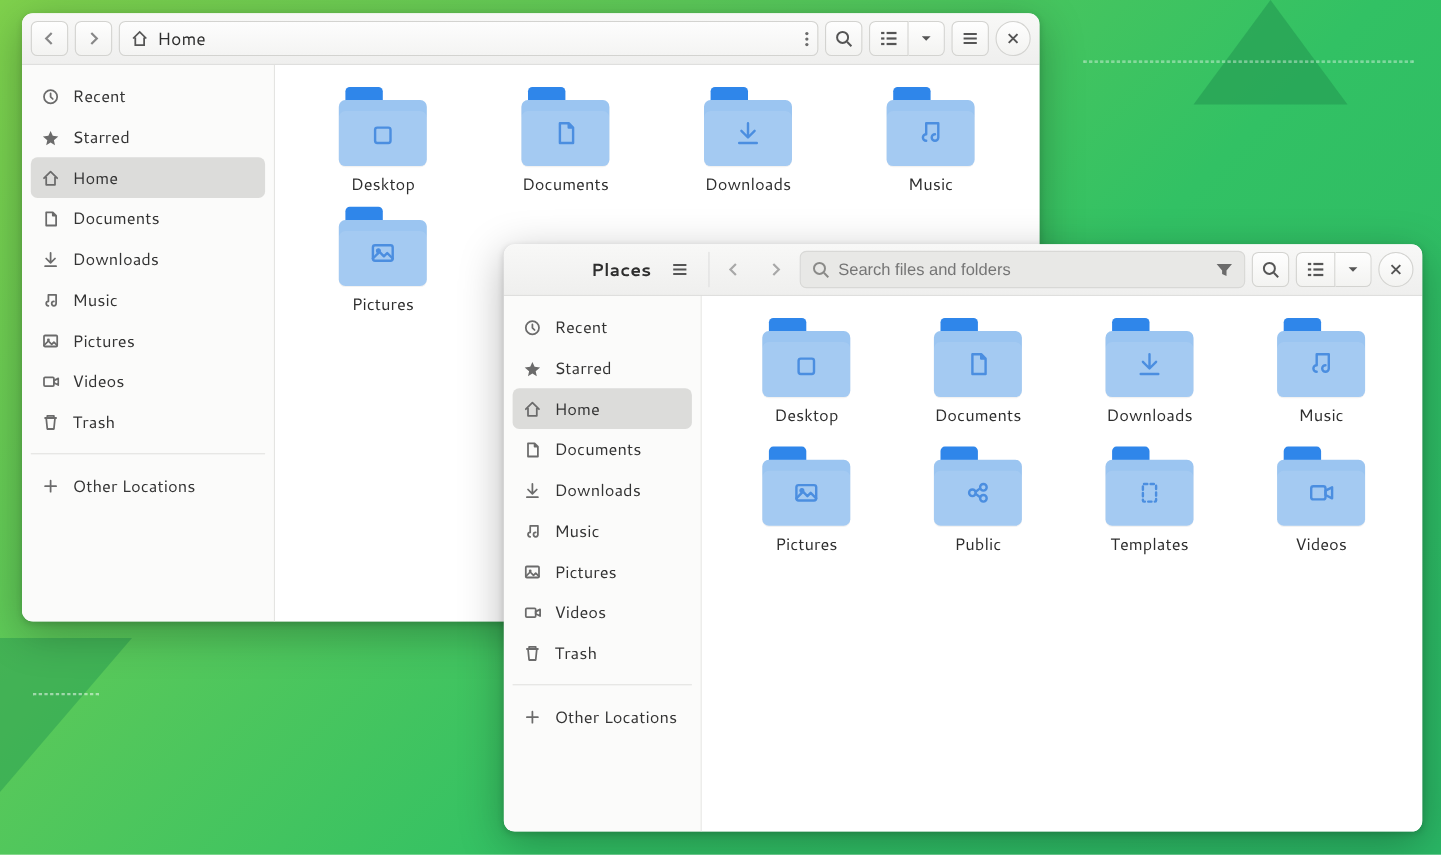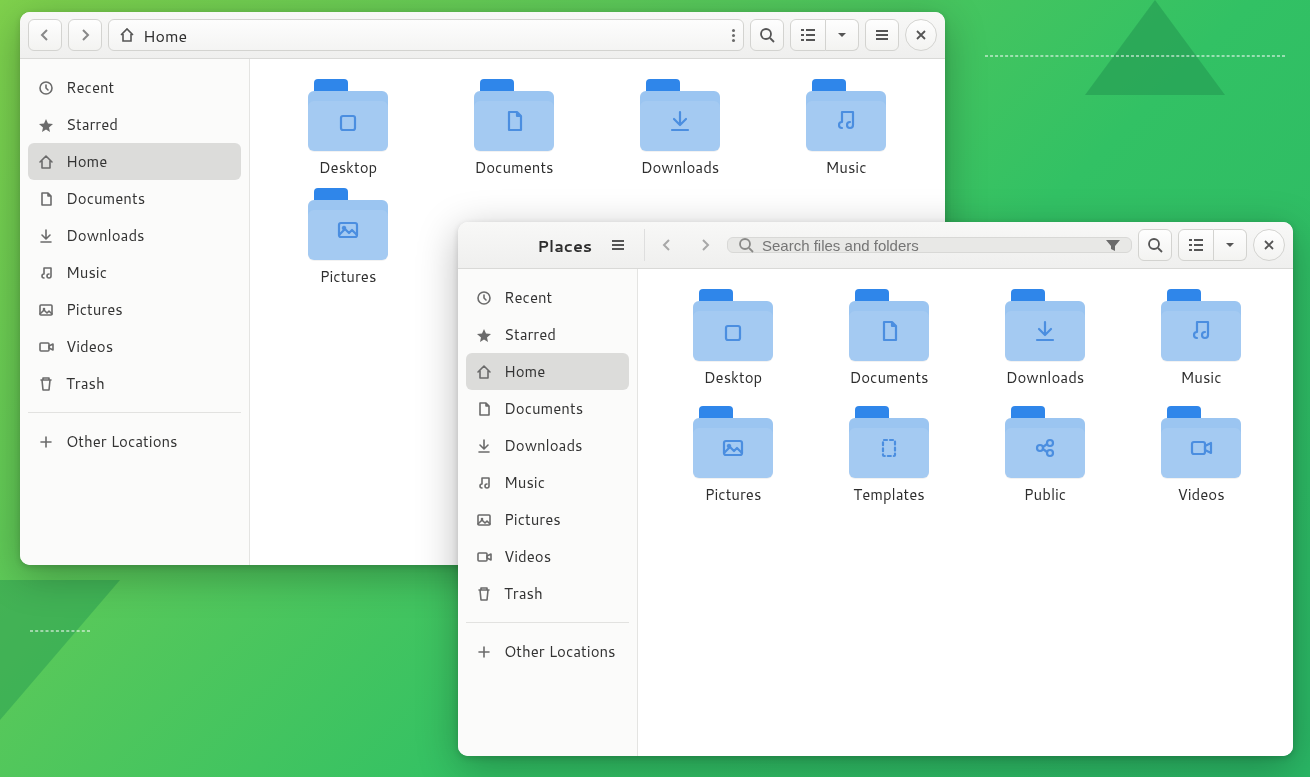--- a/index.html
+++ b/index.html
@@ -90,21 +90,21 @@
   }
   .folder-front {
     position:absolute; top:12px; left:0; width:80px; height:60px;
     background:#a4caf2; border-radius:6px;
     box-shadow: 0 1px 0 rgba(0,0,0,0.05), inset 0 10px 0 rgba(47,134,234,0.08);
     display:flex; align-items:center; justify-content:center;
   }
   .folder-front svg { stroke:#4b8ee0; }
 
   .search-field {
-    flex:1; height:16px;
+    flex:1; height:34px;
     border-radius:6px;
     background:#e8e8e6;
     border:1px solid #d8d8d6;
     display:flex; align-items:center; padding:0 10px; gap:8px;
     color:#7a7a78;
   }
   .search-field input {
     flex:1; border:none; background:transparent; outline:none;
     font-size:15px; color:#555;
   }
@@ -545,45 +545,45 @@
                 </svg>
               </div>
       </div>
       <span>Pictures</span>
           </div>
           <div class="folder-item">
       <div class="folder-icon">
         <div class="folder-back"></div>
         <div class="folder-front">
                 <svg width="30" height="30" viewBox="0 0 30 30">
-                  <rect x="9" y="7" width="12" height="16" rx="1" stroke-dasharray="3 3" stroke="#4b8ee0" stroke-width="2.2" fill="none" stroke-linecap="round" stroke-linejoin="round"></rect>
-                </svg>
-              </div>
-      </div>
-      <span>Templates</span>
-          </div>
-          <div class="folder-item">
-      <div class="folder-icon">
-        <div class="folder-back"></div>
-        <div class="folder-front">
-                <svg width="30" height="30" viewBox="0 0 30 30">
                   <circle cx="10" cy="15" r="3" stroke="#4b8ee0" stroke-width="2.2" fill="none" stroke-linecap="round" stroke-linejoin="round"></circle>
                   <circle cx="20" cy="10" r="3" stroke="#4b8ee0" stroke-width="2.2" fill="none" stroke-linecap="round" stroke-linejoin="round"></circle>
                   <circle cx="20" cy="20" r="3" stroke="#4b8ee0" stroke-width="2.2" fill="none" stroke-linecap="round" stroke-linejoin="round"></circle>
                   <path d="M13 14 L17 11 M13 16 L17 19" stroke="#4b8ee0" stroke-width="2.2" fill="none" stroke-linecap="round" stroke-linejoin="round"></path>
                 </svg>
               </div>
       </div>
       <span>Public</span>
           </div>
           <div class="folder-item">
       <div class="folder-icon">
         <div class="folder-back"></div>
         <div class="folder-front">
                 <svg width="30" height="30" viewBox="0 0 30 30">
+                  <rect x="9" y="7" width="12" height="16" rx="1" stroke-dasharray="3 3" stroke="#4b8ee0" stroke-width="2.2" fill="none" stroke-linecap="round" stroke-linejoin="round"></rect>
+                </svg>
+              </div>
+      </div>
+      <span>Templates</span>
+          </div>
+          <div class="folder-item">
+      <div class="folder-icon">
+        <div class="folder-back"></div>
+        <div class="folder-front">
+                <svg width="30" height="30" viewBox="0 0 30 30">
                   <rect x="6" y="9" width="13" height="12" rx="2" stroke="#4b8ee0" stroke-width="2.2" fill="none" stroke-linecap="round" stroke-linejoin="round"></rect>
                   <path d="M19 13 L25 10 V20 L19 17 Z" stroke="#4b8ee0" stroke-width="2.2" fill="none" stroke-linecap="round" stroke-linejoin="round"></path>
                 </svg>
               </div>
       </div>
       <span>Videos</span>
           </div>
         </div>
     </div>
   </div>

